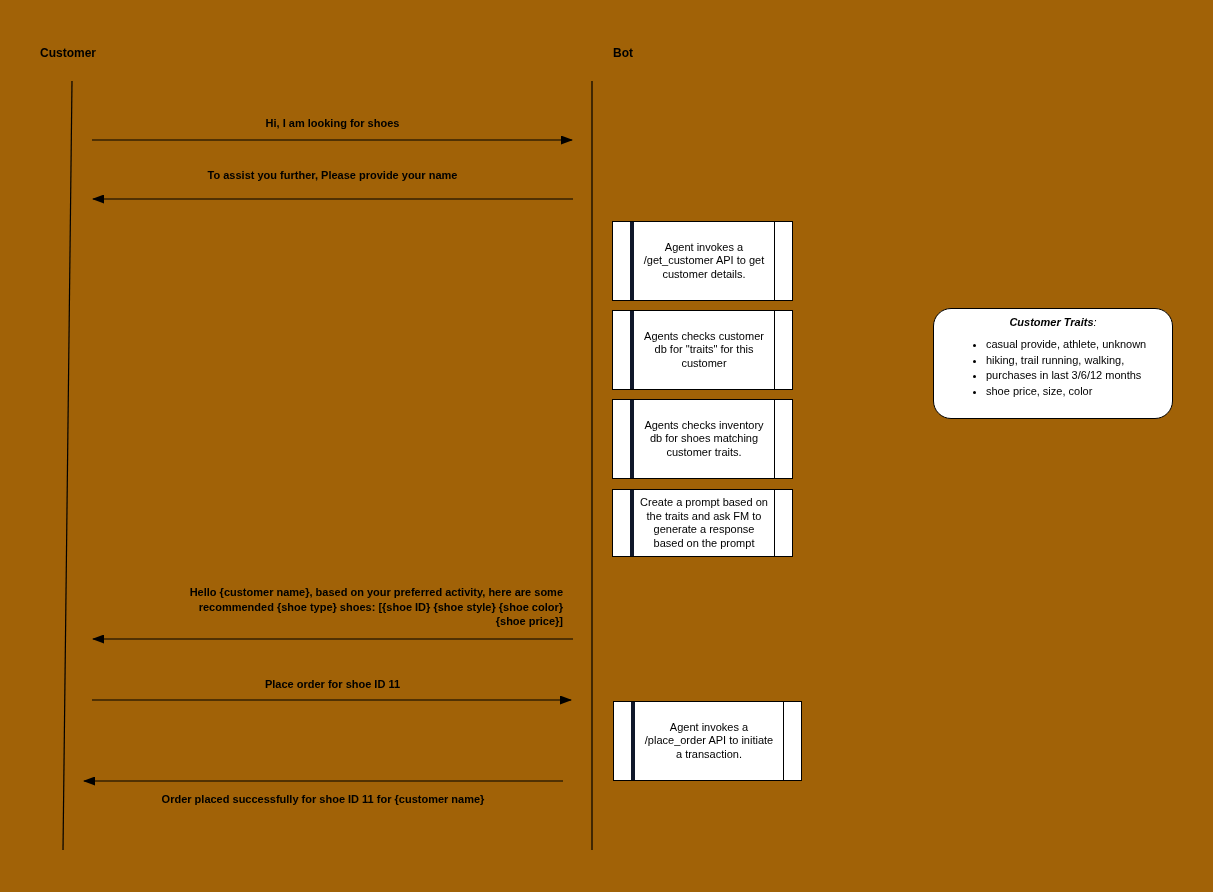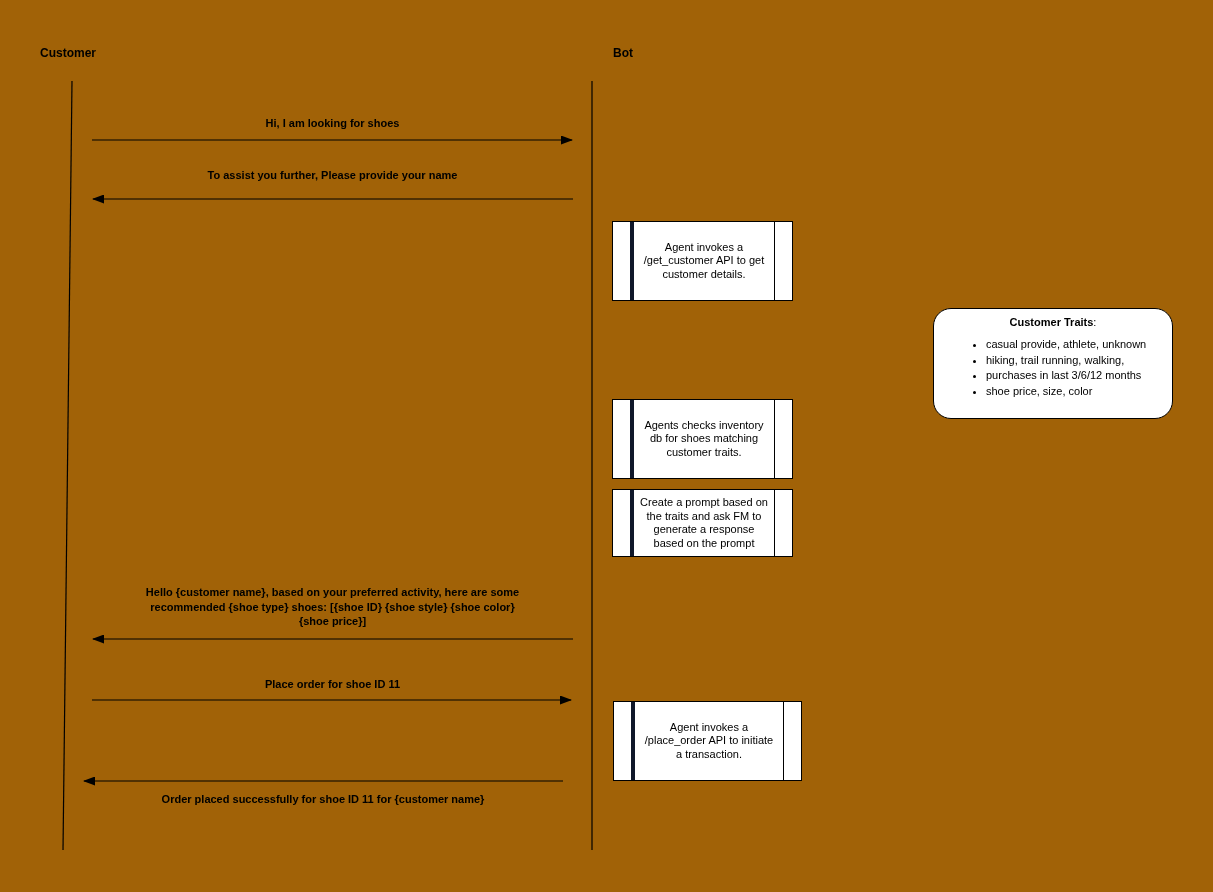--- a/index.html
+++ b/index.html
@@ -37,21 +37,21 @@
     position: absolute;
     font-size: 11px;
     font-weight: bold;
     color: #000;
     text-align: center;
     line-height: 14.5px;
     white-space: pre-line;
   }
   .msg-1 { left: 92px;  top: 116px; width: 481px; }
   .msg-2 { left: 92px;  top: 168px; width: 481px; }
-  .msg-3 { left: 102px; top: 585px; width: 461px; }
+  .msg-3 { left: 102px; top: 585px; width: 461px; text-align: right; }
   .msg-4 { left: 92px;  top: 677px; width: 481px; }
   .msg-5 { left: 83px;  top: 756px; width: 480px; margin-top: 36px; }
 
   .process {
     position: absolute;
     border: 1px solid #000;
     background: #ffffff;
     box-sizing: border-box;
     display: flex;
   }
@@ -84,20 +84,21 @@
     box-sizing: border-box;
     border: 1px solid #000;
     border-radius: 18px;
     background: #ffffff;
     padding-top: 7px;
     color: #000;
   }
   .note-title {
     text-align: center;
     font-size: 11px;
+    font-style: italic;
   }
   .note-title .bold { font-weight: bold; }
   .note-list {
     margin: 9px 0 0 0;
     padding-left: 52px;
     list-style-type: disc;
     font-size: 11px;
     line-height: 15.5px;
   }
   .note-list li { padding: 0; }
@@ -133,20 +134,25 @@
 recommended {shoe type} shoes: [{shoe ID} {shoe style} {shoe color}
 {shoe price}]</div>
   <div class="msg msg-4">Place order for shoe ID 11</div>
   <div class="msg msg-5">Order placed successfully for shoe ID 11 for {customer name}</div>
 
   <div class="process process-1">
     <div class="inner">Agent invokes a
 /get_customer API to get
 customer details.</div>
   </div>
+  <div class="process process-2">
+    <div class="inner">Agents checks customer
+db for "traits" for this
+customer</div>
+  </div>
   <div class="process process-3">
     <div class="inner">Agents checks inventory
 db for shoes matching
 customer traits.</div>
   </div>
   <div class="process process-4">
     <div class="inner">Create a prompt based on
 the traits and ask FM to
 generate a response
 based on the prompt</div>

